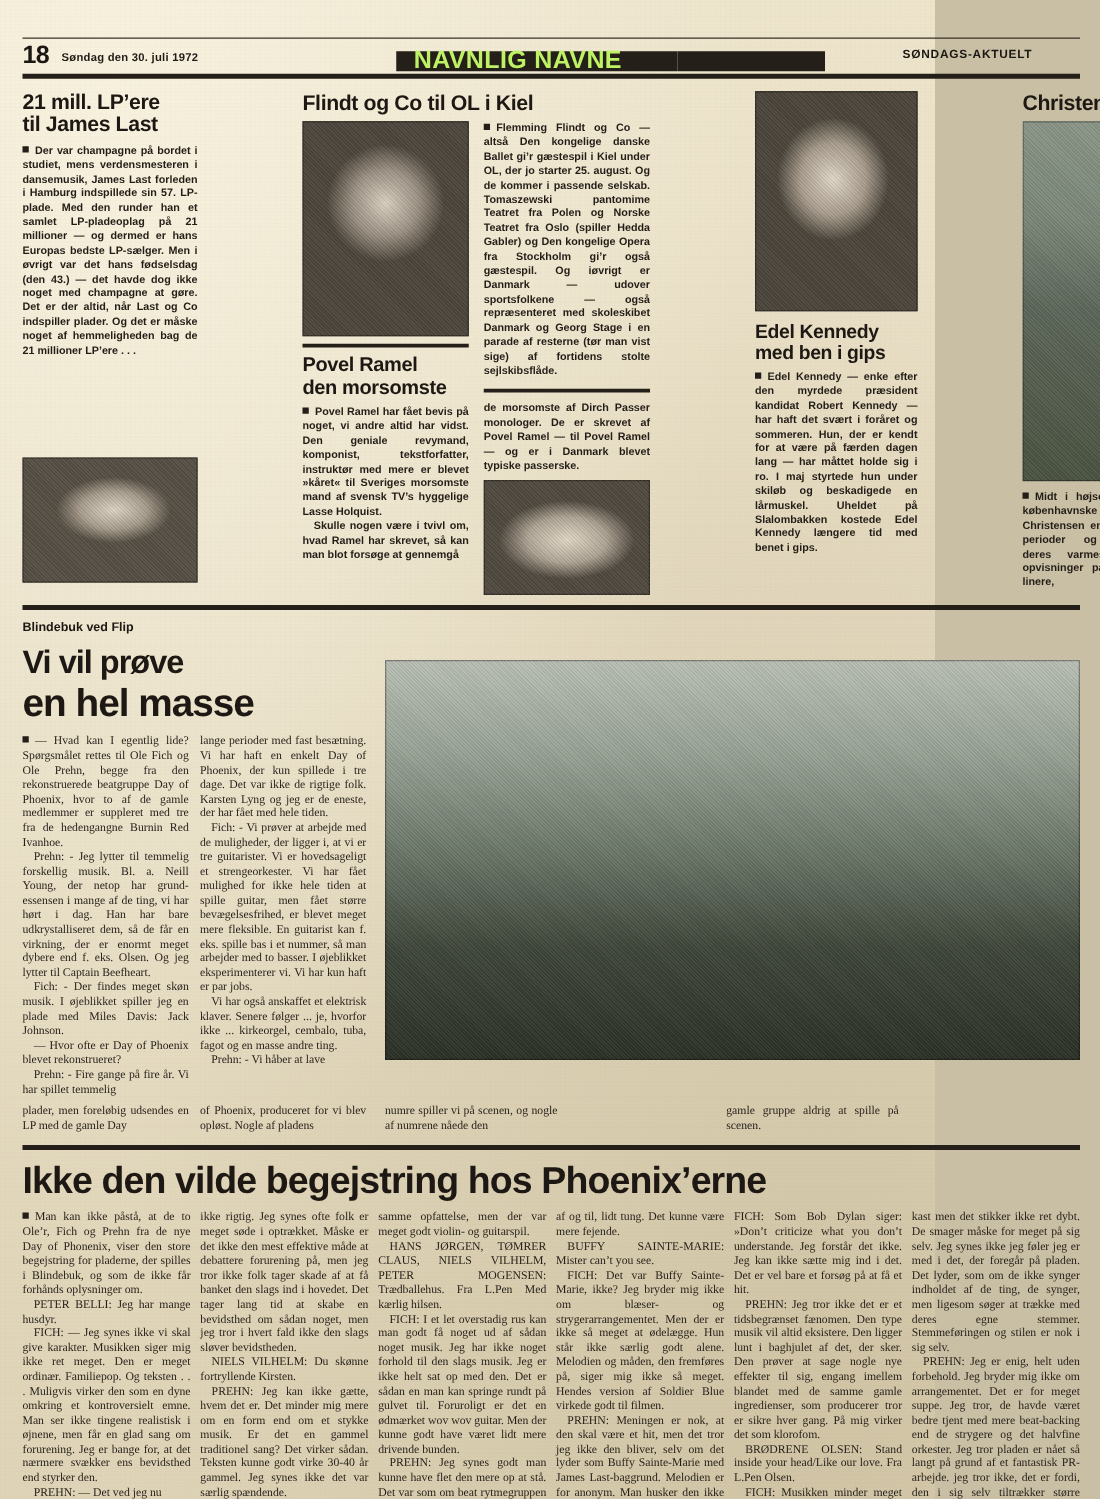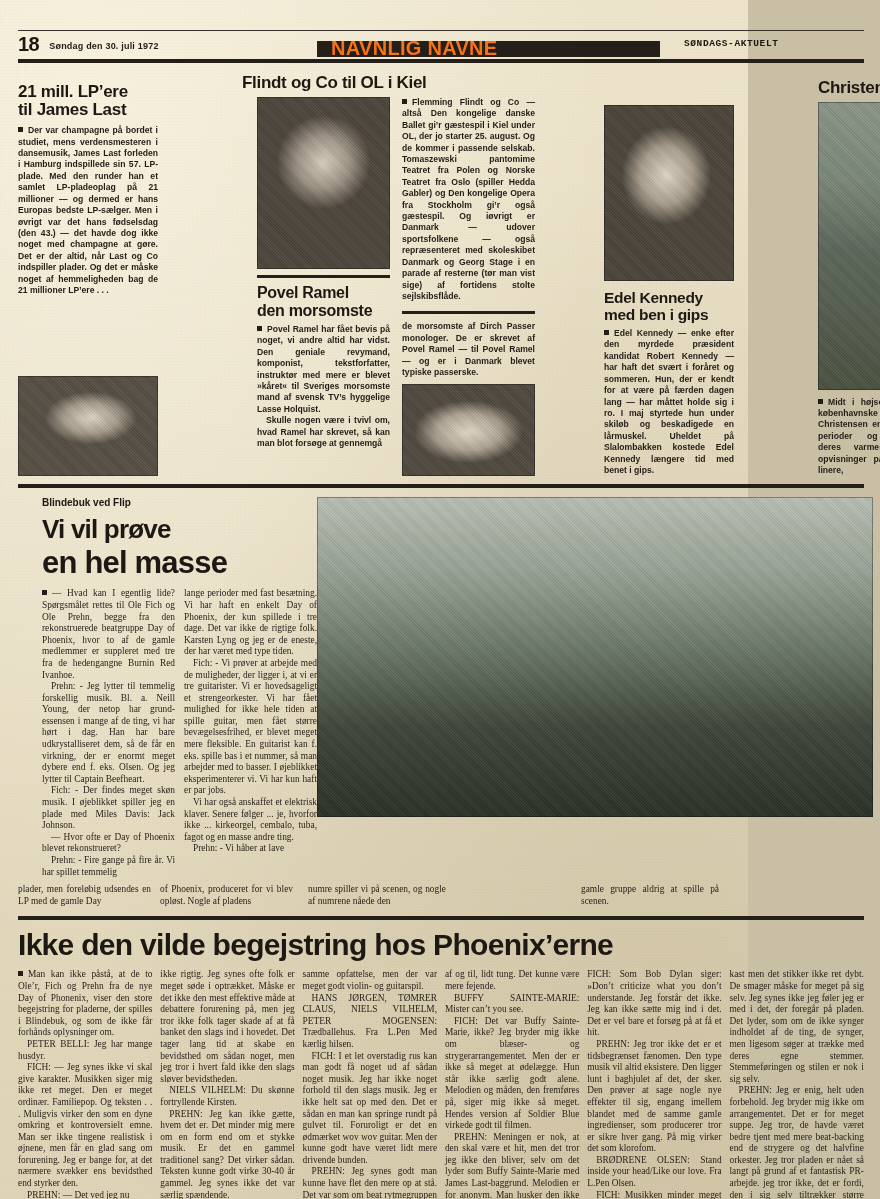--- a/index.html
+++ b/index.html
@@ -32,29 +32,29 @@
   .pagenum{
     font-family:"Liberation Sans", sans-serif;font-weight:bold;font-size:20px;
     line-height:26px;color:#1b1713;padding-right:10px;letter-spacing:-.5px;
   }
   .mast-date{
     font-family:"Liberation Sans", sans-serif;font-weight:bold;font-size:9px;
     line-height:30px;color:#201b16;letter-spacing:.2px;flex:0 0 auto;padding-right:14px;
   }
   .mast-gap{flex:1 1 auto;}
   .mast-black{
-    background:#241f19;color:#f97316;display:flex;align-items:center;flex:0 0 auto;margin-top:10px;
+    background:#241f19;color:#bef264;display:flex;align-items:center;flex:0 0 auto;margin-top:10px;
   }
   .mast-title{
     font-family:"Liberation Sans", sans-serif;font-weight:bold;font-size:20px;
     letter-spacing:.3px;padding:0 14px 2px 14px;line-height:26px;
   }
   .mast-right{
-    font-family:Liberation Mono, monospace;font-weight:bold;font-size:9.5px;
-    letter-spacing:.6px;color:#1b1713;line-height:26px;text-align:left;
+    font-family:Liberation Sans, sans-serif;font-weight:bold;font-size:9.5px;
+    letter-spacing:.6px;color:#1b1713;line-height:26px;text-align:center;
     padding-left:24px;flex:0 0 auto;
   }
   .rulebar{height:4px;background:#241f19;margin-top:2px;}
   .rule-thin{height:1px;background:#3a322a;}
 
   
   h2.hl{
     font-family:"Liberation Sans", sans-serif;font-weight:bold;
     color:#1d1813;margin:0;letter-spacing:-.3px;
   }
@@ -134,38 +134,38 @@
       <div class="mast-gap"></div>
       <div class="mast-black" style="width:225px;">
         <div class="mast-title">NAVNLIG NAVNE</div>
       </div>
       <div class="mast-black" style="width:118px;"></div>
       <div class="mast-right" style="width:180px;">SØNDAGS-AKTUELT</div>
     </div>
     <div class="rulebar"></div>
   </div>
 
-  <div class="cols" style="margin-top:10px;align-items:flex-end;gap:36px;">
+  <div class="cols" style="margin-top:10px;align-items:flex-start;gap:36px;">
 
     <div style="width:140px;">
       <h2 class="hl" style="font-size:17px;line-height:18px;">21 mill. LP’ere</h2>
       <h2 class="hl" style="font-size:17px;line-height:18px;margin-bottom:6px;">til James Last</h2>
       <div class="body-sans">
             <p class="first sq">Der var champagne på bordet i studiet, mens verdensmesteren i dansemusik, James Last forleden i Hamburg indspillede sin 57. LP-plade. Med den runder han et samlet LP-pladeoplag på 21 millioner — og dermed er hans Europas bedste LP-sælger. Men i øvrigt var det hans fødselsdag (den 43.) — det havde dog ikke noget med champagne at gøre. Det er der altid, når Last og Co indspiller plader. Og det er måske noget af hemmeligheden bag de 21 millioner LP’ere . . .</p>
           </div>
 
       <div class="photo ph-portrait2" style="width:140px;height:100px;margin-top:80px;"></div>
     </div>
 
     <div class="vline" style="margin:0 6px;height:370px;"></div>
 
     <div style="width:278px;">
       <h2 class="hl" style="font-size:17px;line-height:19px;margin-bottom:5px;">Flindt og Co til OL i Kiel</h2>
       <div class="cols" style="align-items:flex-start;">
-        <div style="width:133px;margin-left:15px;">
+        <div style="width:133px;">
           <div class="photo ph-portrait" style="width:133px;height:172px;"></div>
           <div style="height:3px;background:#241f19;margin-top:6px;"></div>
           <h2 class="hl" style="font-size:16px;line-height:17.5px;margin-top:6px;">Povel Ramel</h2>
           <h2 class="hl" style="font-size:16px;line-height:17.5px;margin-bottom:5px;">den morsomste</h2>
           <div class="body-sans">
             <p class="first sq">Povel Ramel har fået bevis på noget, vi andre altid har vidst. Den geniale revymand, komponist, tekstforfatter, instruktør med mere er blevet »kåret« til Sveriges morsomste mand af svensk TV’s hyggelige Lasse Holquist.</p>
             <p>Skulle nogen være i tvivl om, hvad Ramel har skrevet, så kan man blot forsøge at gennemgå</p>
           </div>
         </div>
 
@@ -210,38 +210,38 @@
         <div style="width:138px;" class="body-sans">
           <p class="first">som lægger til i Københavns havn — Sagafjord, Gripsholm, Kungsholm og hvad de hedder allesammen. De to Kalganpelse her er to af træfferne hos turisterne.</p>
         </div>
       </div>
     </div>
   </div>
 
   <div style="height:4px;background:#241f19;margin-top:8px;"></div>
 
   <div style="margin-top:9px;">
-    <div class="cols" style="align-items:flex-start;margin-left:24px;">
+    <div class="cols" style="align-items:center;">
 
       <div style="width:275px;">
         <div style="font-family:'Liberation Sans',sans-serif;font-weight:bold;font-size:10px;color:#1d1813;">Blindebuk ved Flip</div>
         <h2 class="hl" style="font-size:26px;line-height:33px;margin-top:5px;letter-spacing:-.8px;">Vi vil prøve</h2>
         <h2 class="hl" style="font-size:31px;line-height:33px;margin-bottom:9px;letter-spacing:-.8px;">en hel masse</h2>
 
         <div class="cols" style="align-items:flex-start;">
           <div style="width:133px;" class="body-serif">
             <p class="first sq">— Hvad kan I egentlig lide? Spørgsmålet rettes til Ole Fich og Ole Prehn, begge fra den rekonstruerede beatgruppe Day of Phoenix, hvor to af de gamle medlemmer er suppleret med tre fra de hedengangne Burnin Red Ivanhoe.</p>
             <p>Prehn: - Jeg lytter til temmelig forskellig musik. Bl. a. Neill Young, der netop har grund-essensen i mange af de ting, vi har hørt i dag. Han har bare udkrystalliseret dem, så de får en virkning, der er enormt meget dybere end f. eks. Olsen. Og jeg lytter til Captain Beefheart.</p>
             <p>Fich: - Der findes meget skøn musik. I øjeblikket spiller jeg en plade med Miles Davis: Jack Johnson.</p>
             <p>— Hvor ofte er Day of Phoenix blevet rekonstrueret?</p>
             <p>Prehn: - Fire gange på fire år. Vi har spillet temmelig</p>
           </div>
           <div style="width:9px;"></div>
           <div style="width:133px;" class="body-serif">
-            <p class="first">lange perioder med fast besætning. Vi har haft en enkelt Day of Phoenix, der kun spillede i tre dage. Det var ikke de rigtige folk. Karsten Lyng og jeg er de eneste, der har været med type tiden.</p>
+            <p class="first">lange perioder med fast besætning. Vi har haft en enkelt Day of Phoenix, der kun spillede i tre dage. Det var ikke de rigtige folk. Karsten Lyng og jeg er de eneste, der har fået med hele tiden.</p>
             <p>Fich: - Vi prøver at arbejde med de muligheder, der ligger i, at vi er tre guitarister. Vi er hovedsageligt et strengeorkester. Vi har fået mulighed for ikke hele tiden at spille guitar, men fået større bevægelsesfrihed, er blevet meget mere fleksible. En guitarist kan f. eks. spille bas i et nummer, så man arbejder med to basser. I øjeblikket eksperimenterer vi. Vi har kun haft er par jobs.</p>
             <p>Vi har også anskaffet et elektrisk klaver. Senere følger ... je, hvorfor ikke ... kirkeorgel, cembalo, tuba, fagot og en masse andre ting.</p>
             <p>Prehn: - Vi håber at lave</p>
           </div>
         </div>
       </div>
 
       <div style="width:15px;"></div>
 
       <div style="width:556px;">

